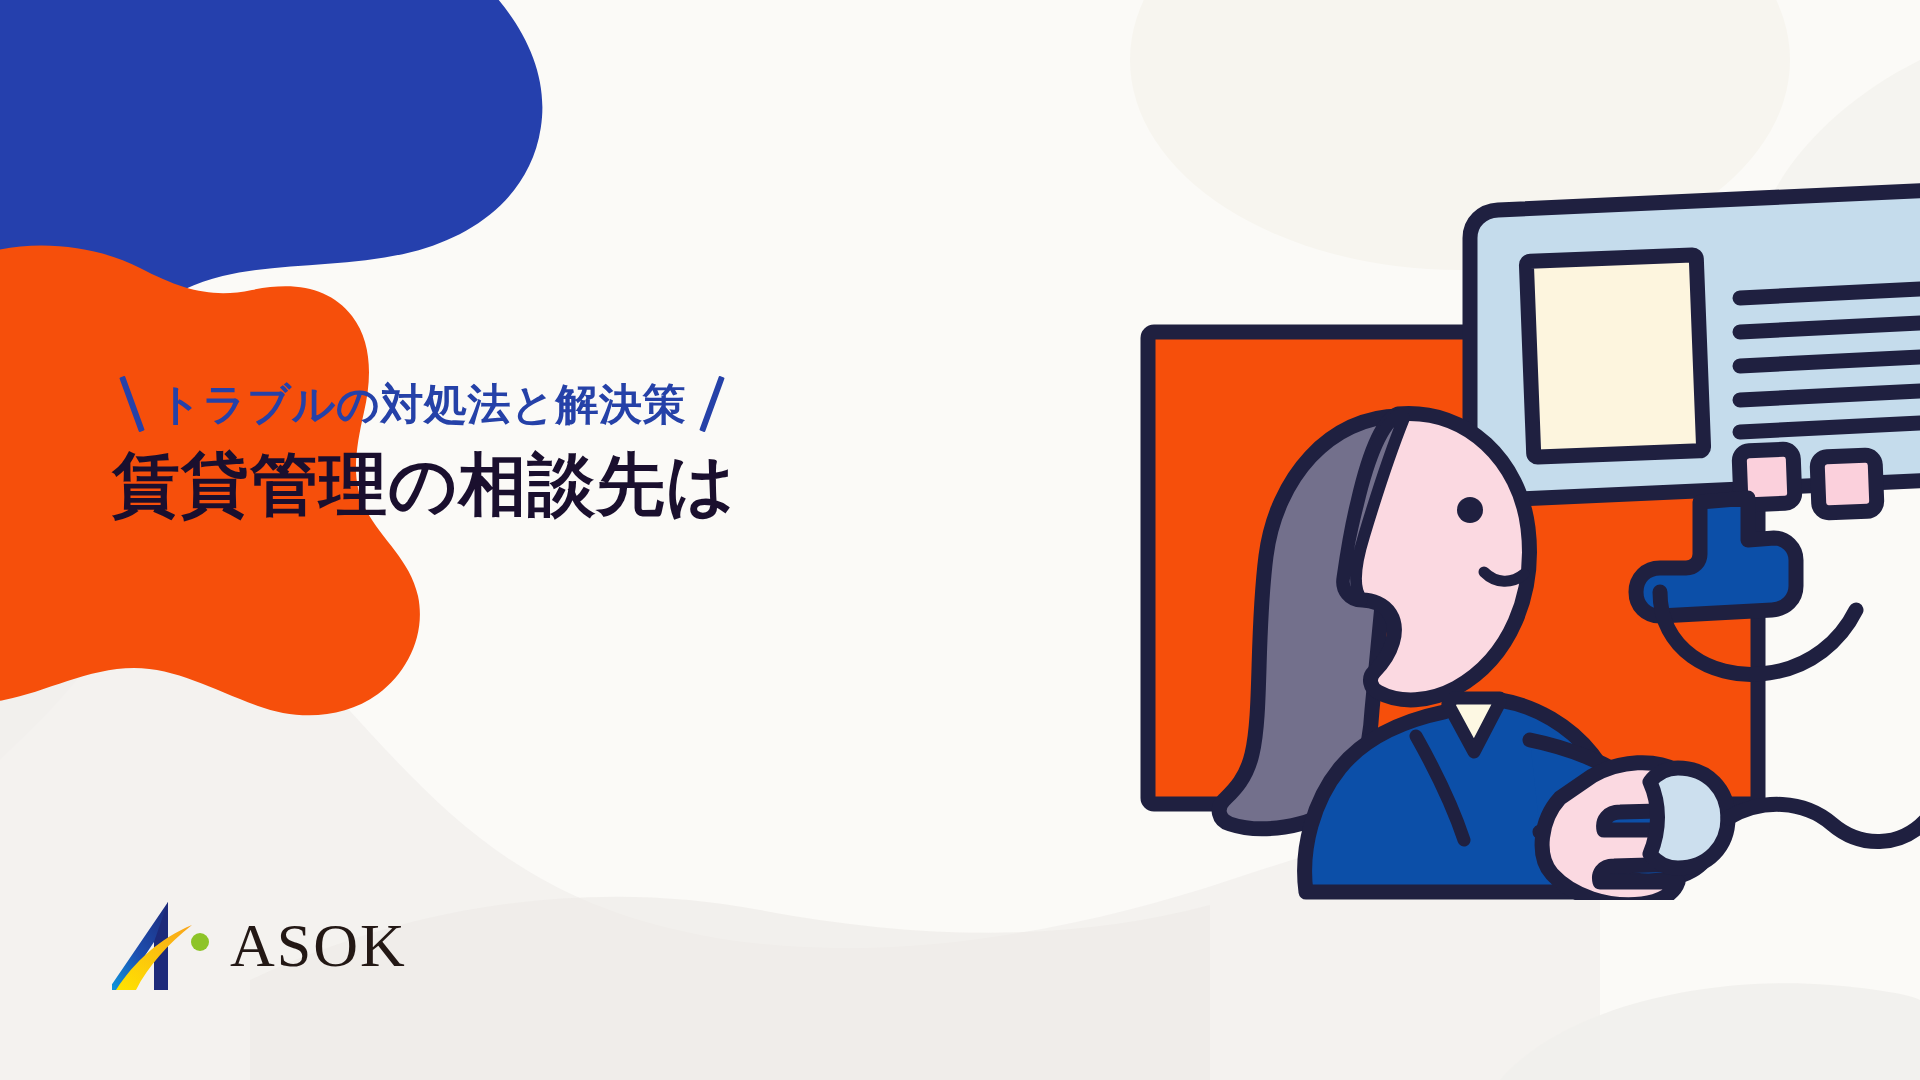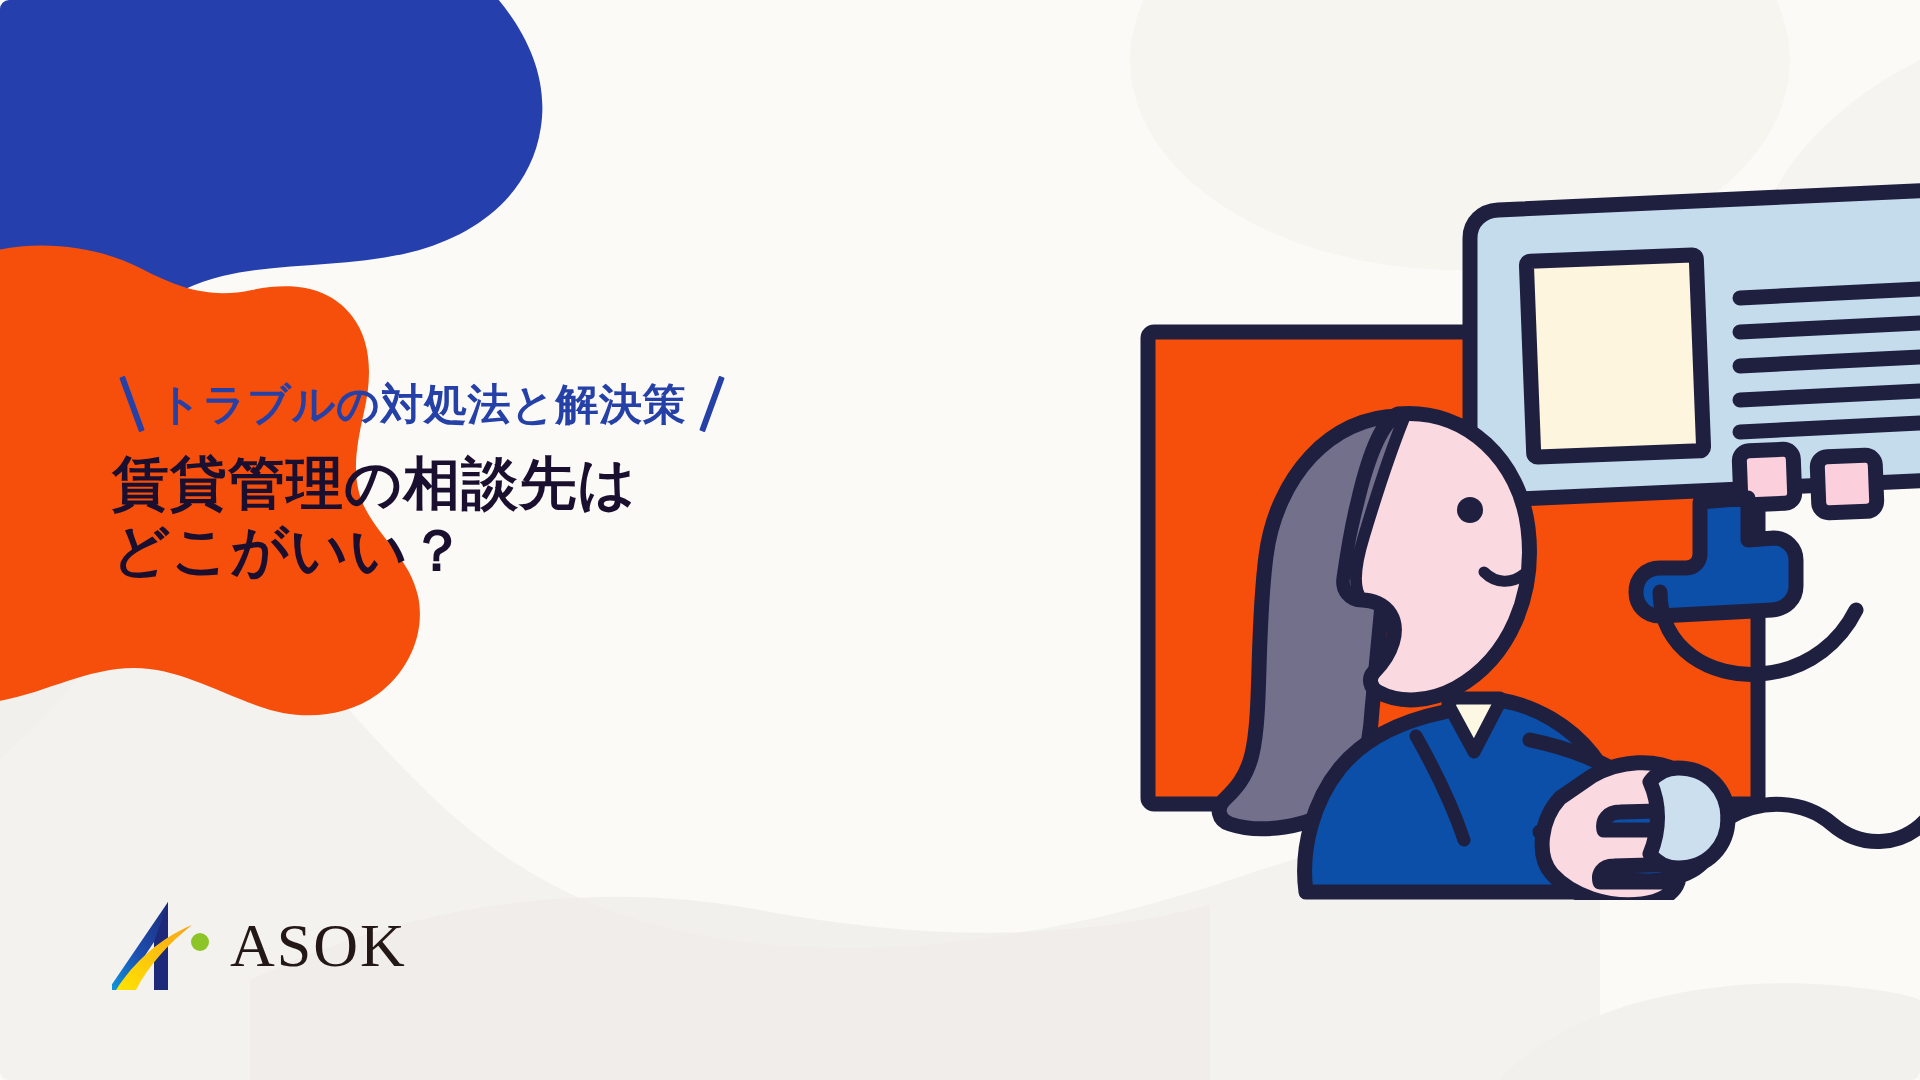--- a/index.html
+++ b/index.html
@@ -9,21 +9,20 @@
     background:#fbfaf7;
     position:relative;
   }
 
   
   #canvas{
     position:absolute; inset:0;
     width:1920px; height:1080px;
     background:#fbfaf7;
     overflow:hidden;
-    border-radius:9px;
   }
 
   .layer{ position:absolute; inset:0; width:1920px; height:1080px; }
   .layer svg{ display:block; width:1920px; height:1080px; }
 
   
   #textblock{
     position:absolute;
     left:112px; top:370px;
     width:960px;
@@ -55,23 +54,23 @@
     font-family:"DejaVu Sans", sans-serif;
     font-size:43px;
     font-weight:700;
     color:#2541a8;
     letter-spacing:0.5px;
     white-space:nowrap;
     padding:0 6px;
     line-height:1;
   }
   .title-line{
-    font-family:Liberation Sans, sans-serif;
+    font-family:Liberation Mono, monospace;
     font-weight:700;
-    font-size:57px;
+    font-size:68px;
     line-height:1.18;
     color:#1a0f2e;
     letter-spacing:1px;
     white-space:nowrap;
   }
 
   
   #logo{
     position:absolute;
     left:112px; top:898px;
@@ -134,21 +133,20 @@
 
   <div id="textblock">
 
     <div id="subtitle-row">
       <span class="slash left"></span>
       <span id="subtitle-text">トラブルの対処法と解決策</span>
       <span class="slash right"></span>
     </div>
 
     <div class="title-line">賃貸管理の相談先は</div>
-    <div class="title-line">どこがいい？</div>
   </div>
 
   <div id="logo">
     <svg id="logo-mark" viewBox="0 0 84 94">
       <defs>
         <linearGradient id="gA" x1="0" y1="1" x2="1" y2="0">
           <stop offset="0%" stop-color="#0d9be0"></stop>
           <stop offset="45%" stop-color="#1d4fb0"></stop>
           <stop offset="100%" stop-color="#1d2a7a"></stop>
         </linearGradient>

